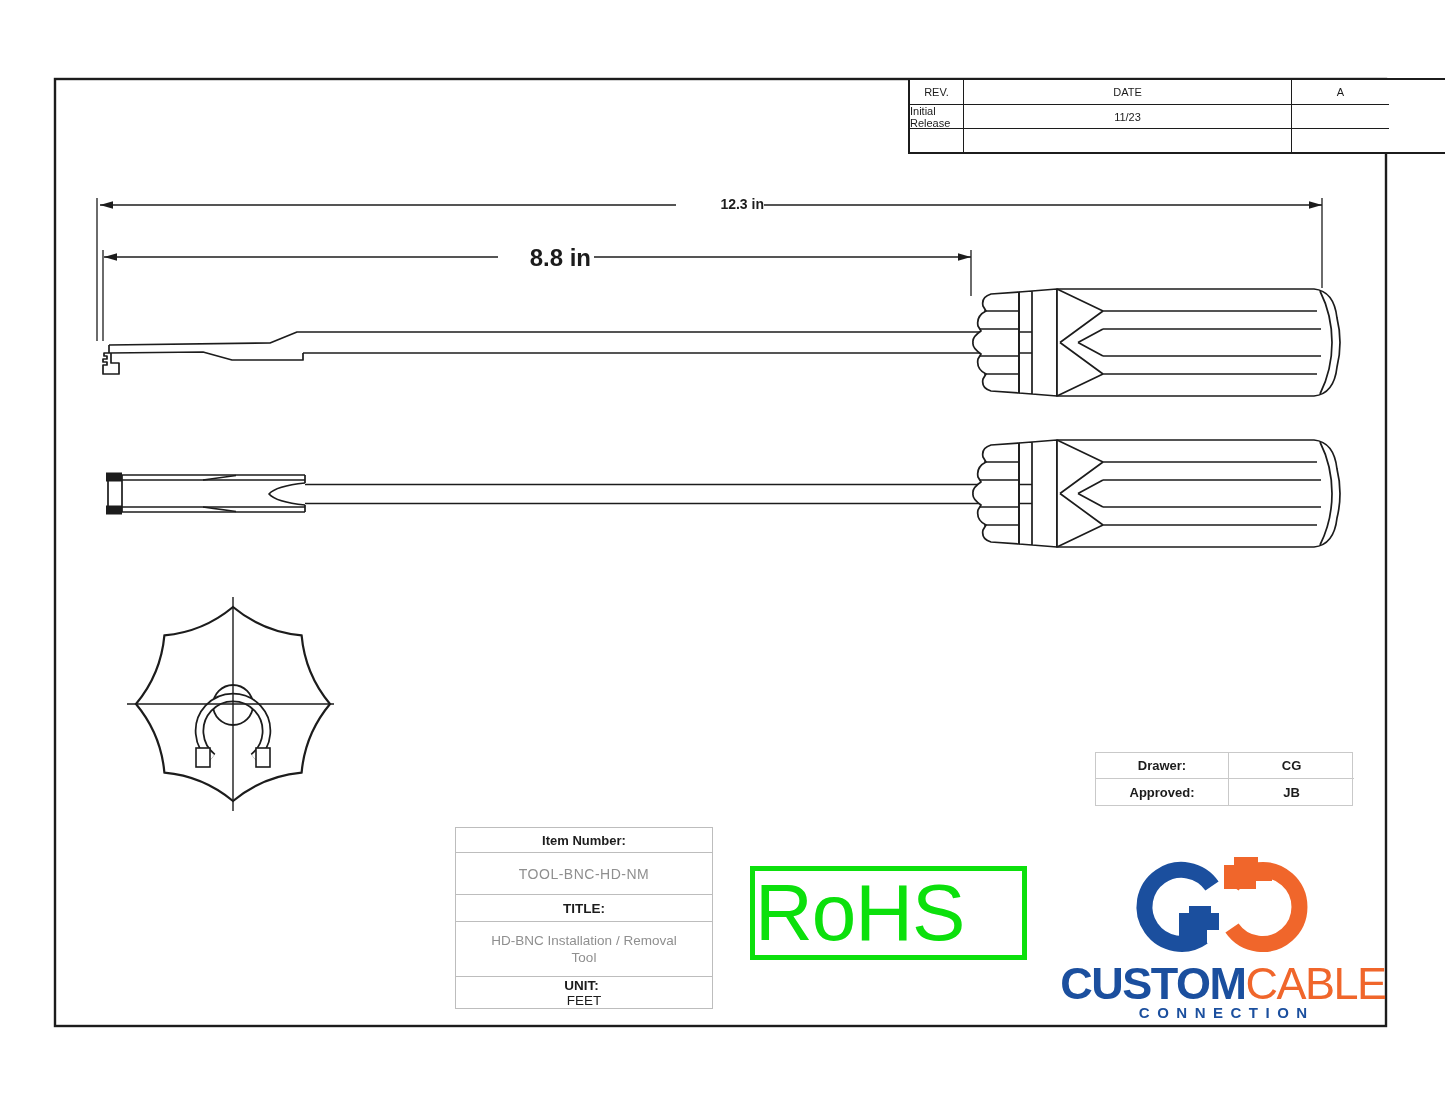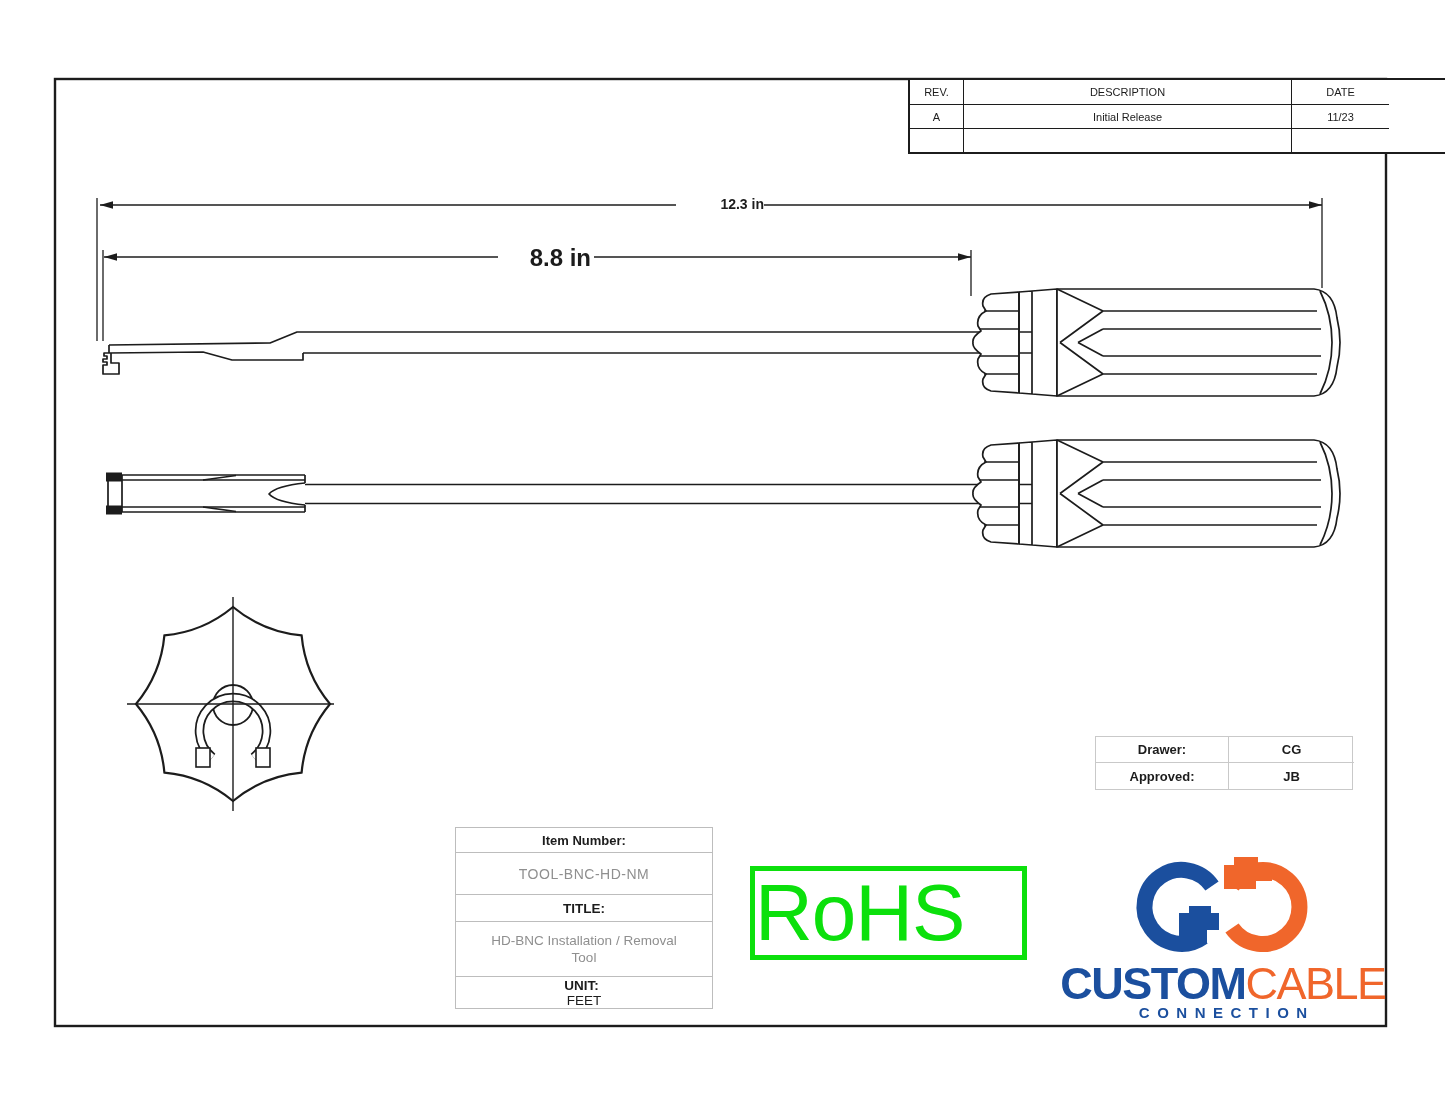--- a/index.html
+++ b/index.html
@@ -12,21 +12,21 @@
   .dim-shaft{left:501px;top:244px;width:90px;font-size:24px;font-weight:700;}
   
   .rev-table{left:908px;top:78px;width:570px;z-index:3;display:grid;
      grid-template-columns:54px 328px 97px;grid-template-rows:25px 24px 23px;
      border:2px solid #1c1c1c;box-sizing:border-box;background:#fff;}
   .rev-table .cell{border-right:1.5px solid #1c1c1c;border-bottom:1.5px solid #1c1c1c;
      display:flex;align-items:center;justify-content:center;font-size:11px;}
   .rev-table .cell:nth-child(3n){border-right:none;}
   .rev-table .cell:nth-child(n+7){border-bottom:none;}
   
-  .appr-table{left:1095px;top:736px;width:258px;z-index:3;display:grid;
+  .appr-table{left:1095px;top:752px;width:258px;z-index:3;display:grid;
      grid-template-columns:133px 125px;grid-template-rows:26px 26px;
      border:1.5px solid #c9c9c9;box-sizing:border-box;background:#fff;font-weight:700;font-size:13px;}
   .appr-table .cell{border-right:1.5px solid #c9c9c9;border-bottom:1.5px solid #c9c9c9;
      display:flex;align-items:center;justify-content:center;}
   .appr-table .cell:nth-child(2n){border-right:none;}
   .appr-table .cell:nth-child(n+3){border-bottom:none;}
   
   .item-table{left:455px;top:827px;width:258px;z-index:3;border:1.5px solid #bdbdbd;
      box-sizing:border-box;background:#fff;}
   .item-table .row{border-bottom:1.5px solid #bdbdbd;display:flex;align-items:center;
@@ -123,21 +123,20 @@
     <path d="M1179,944 V913 H1189 V906 H1211 V913 H1219 V930 H1207 V944 Z" fill="#1b4f9e" stroke="none"></path>
     <path d="M1224,889 V865 H1234 V857 H1258 V865 H1272 V881 H1256 V889 Z" fill="#f0662b" stroke="none"></path>
   </g>
 </svg>
 
 <div class="dim-label dim-overall">12.3 in</div>
 <div class="dim-label dim-shaft">8.8 in</div>
 
 <div class="abs rev-table">
   <div class="cell">REV.</div>
-  <div class="cell">DESCRIPTION</div>
   <div class="cell">DATE</div>
   <div class="cell">A</div>
   <div class="cell">Initial Release</div>
   <div class="cell">11/23</div>
   <div class="cell"></div>
   <div class="cell"></div>
   <div class="cell"></div>
 </div>
 
 <div class="abs appr-table">

